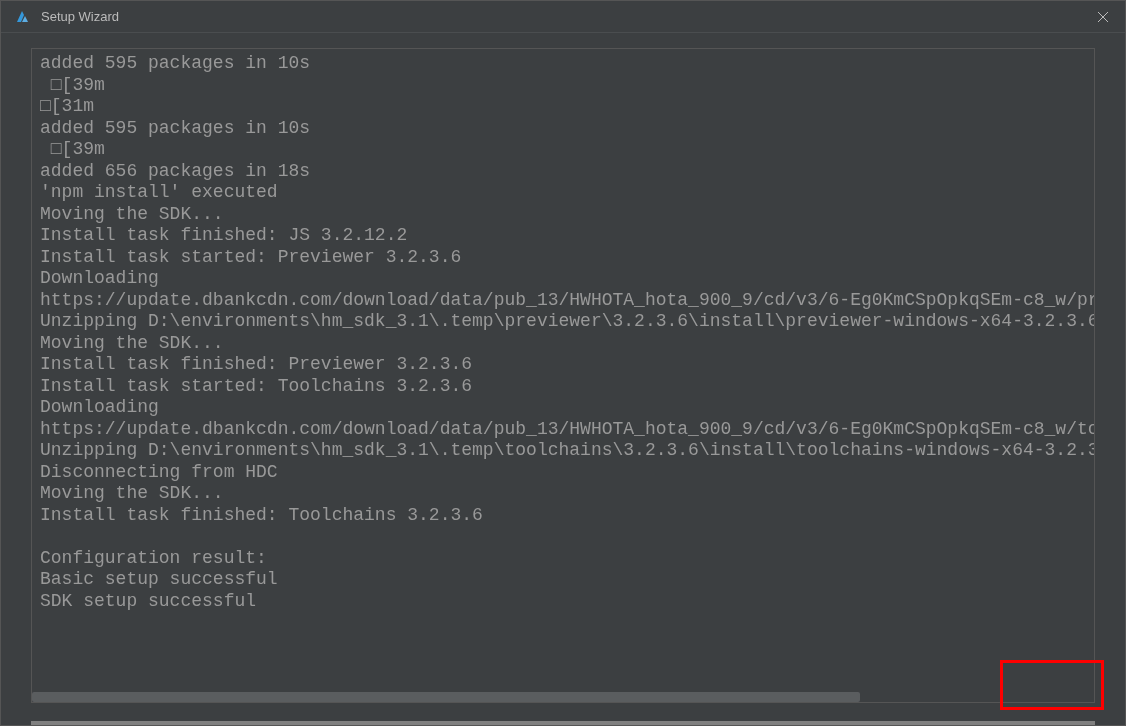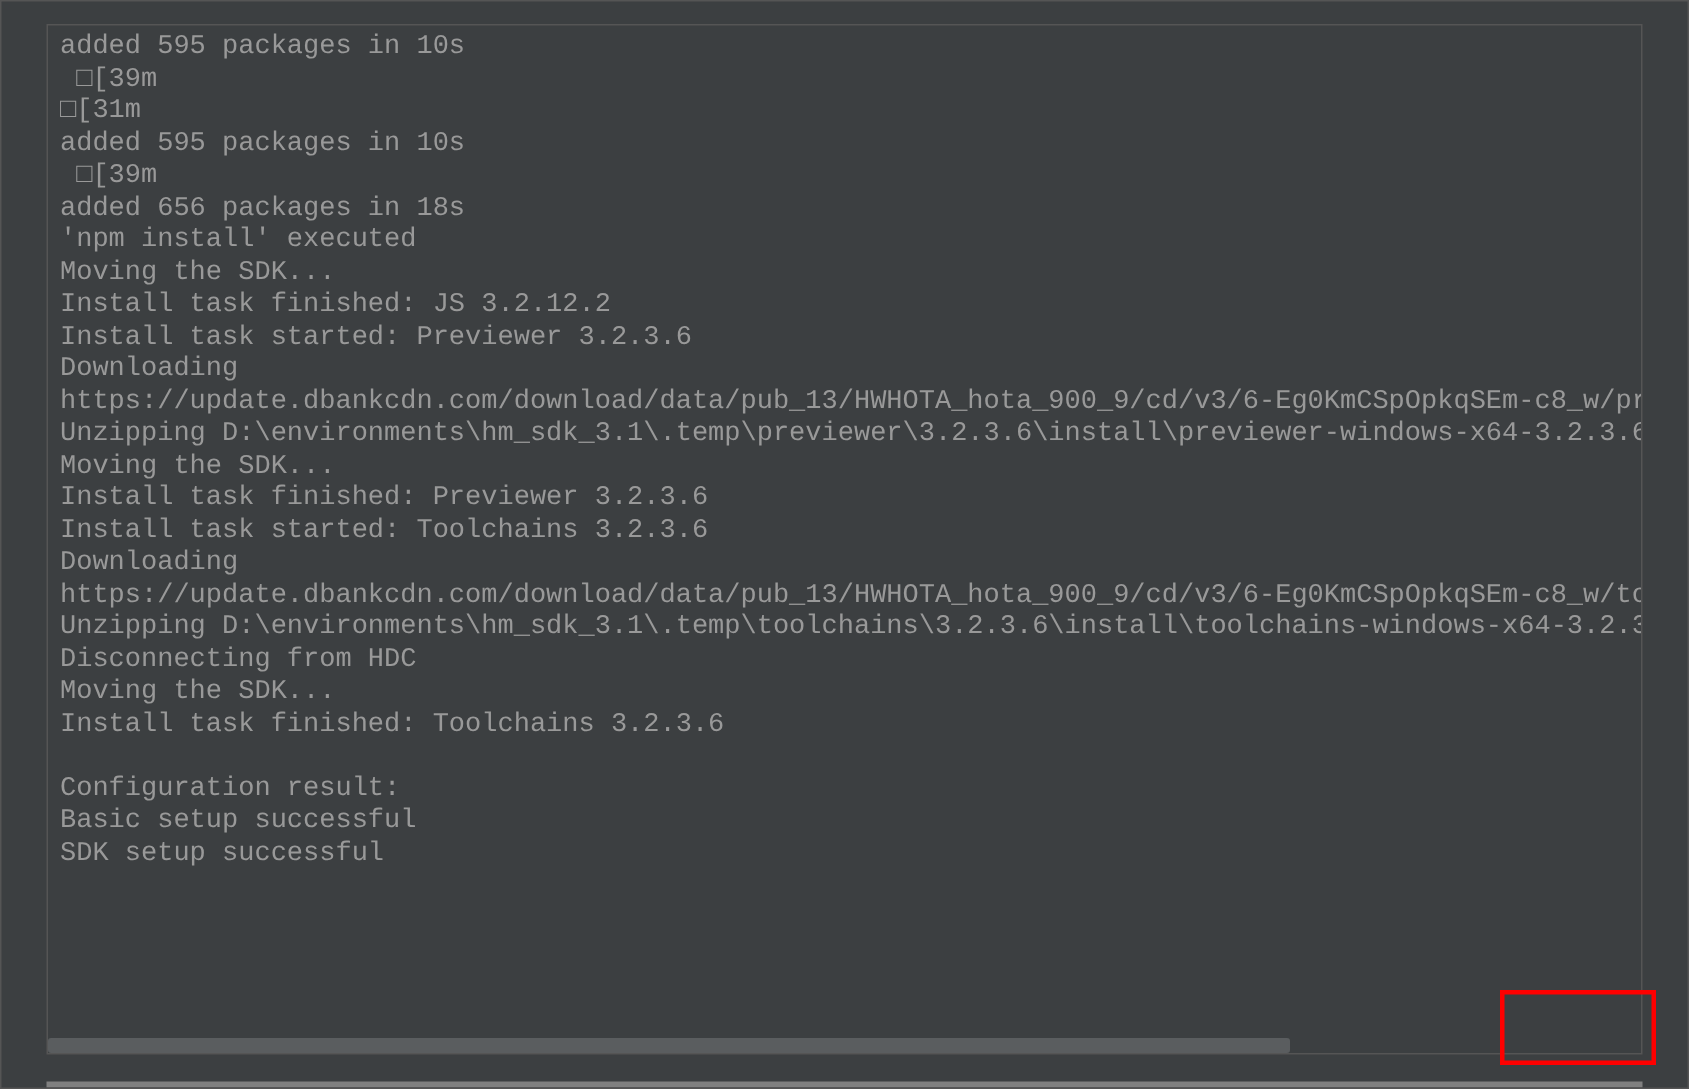--- a/index.html
+++ b/index.html
@@ -132,20 +132,35 @@
       right: 22px;
       bottom: 16px;
       width: 104px;
       height: 50px;
     }
   </style>
 </head>
 <body>
 
 <div class="window">
+  <div class="title-bar">
+    <div class="title-bar-icon">
+      <svg width="18" height="18" viewBox="0 0 18 18">
+        <path d="M 4 14 L 9 3 L 11 7 L 8 14 Z" fill="#3498db"></path>
+        <path d="M 9 14 L 12 8 L 15 14 Z" fill="#5dade2"></path>
+      </svg>
+    </div>
+    <div class="title-text">Setup Wizard</div>
+    <div class="close-btn">
+      <svg width="12" height="12" viewBox="0 0 12 12">
+        <line x1="1" y1="1" x2="11" y2="11" stroke="#bbbbbb" stroke-width="1"></line>
+        <line x1="11" y1="1" x2="1" y2="11" stroke="#bbbbbb" stroke-width="1"></line>
+      </svg>
+    </div>
+  </div>
 
   <div class="content-area">
     <div class="log-container">
       <div class="log-text">added 595 packages in 10s
  □[39m
 □[31m
 added 595 packages in 10s
  □[39m
 added 656 packages in 18s
 'npm install' executed

